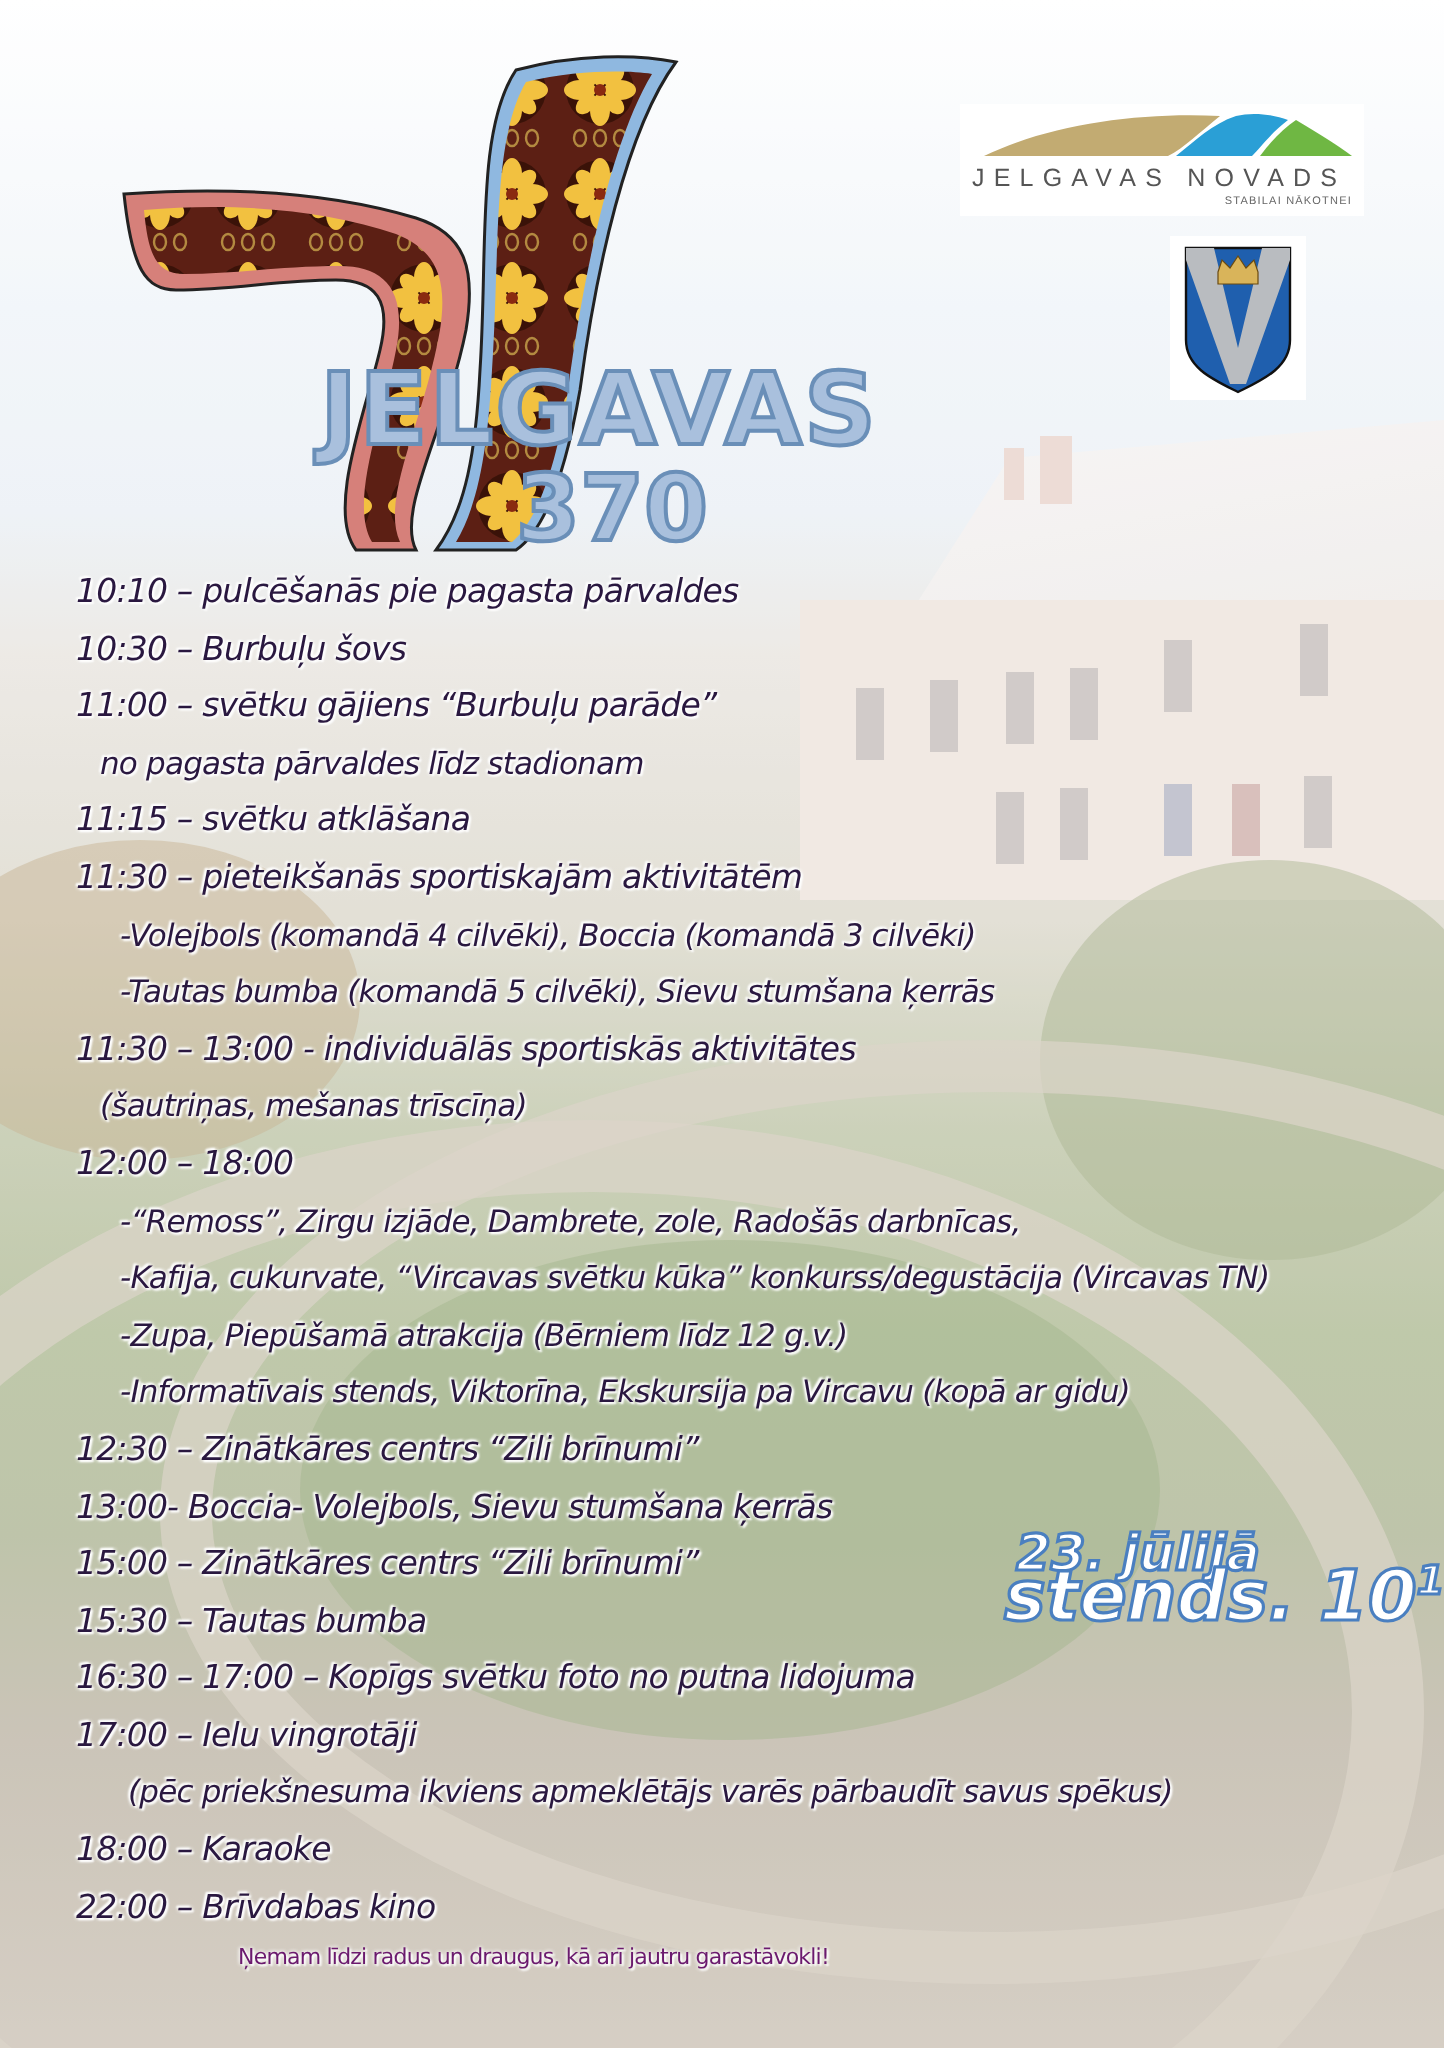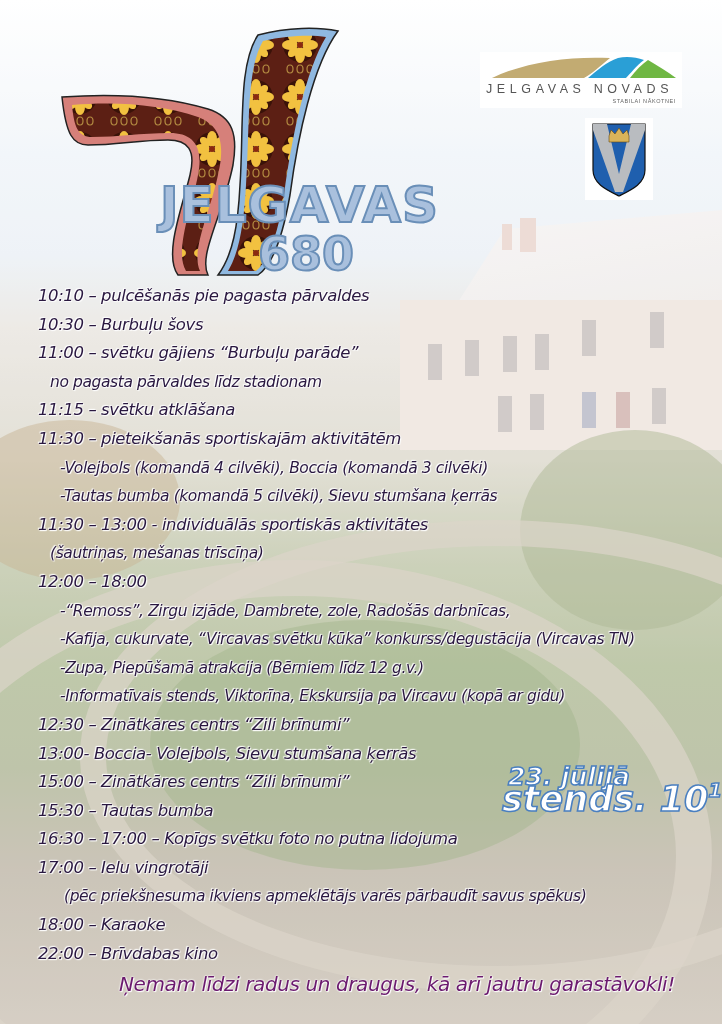--- a/index.html
+++ b/index.html
@@ -32,21 +32,21 @@
   .coat { position:absolute; left:585px; top:118px; width:68px; height:82px; background:#fff; }
 
   
   .schedule { position:absolute; left:38px; top:282px; width:690px; }
   .line { font-family:"DejaVu Sans", sans-serif; font-style:italic; font-size:16.5px; color:#2a1840;
     height:28.6px; line-height:28.6px; white-space:nowrap; letter-spacing:-0.4px;
     text-shadow: 0 0 2px #fff, 0 0 2px #fff, 1px 1px 1px #fff, -1px -1px 1px #fff; }
   .line.sub { padding-left:12px; font-size:15.5px; }
   .line.sub2 { padding-left:22px; font-size:15.5px; }
   .line.sub3 { padding-left:26px; font-size:15.5px; }
-  .closing { position:absolute; left:119px; top:972px; font-family:"DejaVu Sans", sans-serif; font-style:italic; font-size:20px;
+  .closing { position:absolute; left:119px; top:972px; font-family:"DejaVu Sans", sans-serif; font-size:11px;
     color:#6b1a6e; letter-spacing:-0.4px; white-space:nowrap;
     text-shadow: 0 0 2px #fff, 0 0 2px #fff, 1px 1px 1px #fff; }
 
   .date { position:absolute; left:508px; top:764px; font-family:"DejaVu Sans", sans-serif; font-style:italic; font-weight:bold;
     font-size:25px; color:#fff; -webkit-text-stroke:1.6px #4a7fc0; line-height:1; white-space:nowrap; }
   .time { position:absolute; left:502px; top:782px; font-family:"DejaVu Sans", sans-serif; font-style:italic; font-weight:bold;
     font-size:35px; color:#fff; -webkit-text-stroke:1.6px #4a7fc0; line-height:1; white-space:nowrap; }
   .time sup { font-size:20px; vertical-align:top; position:relative; top:-2px; }
 </style>
 </head>
@@ -102,21 +102,21 @@
       </pattern>
     </defs>
 
     <path d="M200 10 C230 2, 260 2, 280 6 C255 40, 240 110, 232 170 C225 210, 215 240, 200 250 L160 250 C175 230, 180 200, 182 160 C186 100, 180 40, 200 10 Z" fill="#8fb8e0" stroke="#222" stroke-width="1.5"></path>
     <path d="M205 16 C230 10, 255 10, 268 12 C248 45, 234 110, 226 170 C220 210, 210 236, 198 246 L170 246 C182 226, 186 196, 188 160 C192 100, 188 45, 205 16 Z" fill="url(#flw)"></path>
 
     <path d="M4 72 C60 68, 110 72, 150 84 C175 92, 180 110, 175 140 C165 190, 140 230, 150 250 L120 250 C105 230, 125 180, 132 150 C138 125, 130 115, 110 115 C80 115, 60 120, 30 120 C15 120, 8 110, 4 72 Z" fill="#d6807a" stroke="#222" stroke-width="1.5"></path>
     <path d="M14 80 C60 76, 105 80, 140 92 C160 100, 166 114, 162 140 C154 186, 132 224, 142 246 L128 246 C116 226, 134 182, 140 150 C146 120, 134 108, 112 108 C82 108, 60 112, 34 112 C20 112, 16 102, 14 80 Z" fill="url(#flw)"></path>
   </svg>
   <div class="title-word">JELGAVAS</div>
-  <div class="title-year">680</div>
+  <div class="title-year">370</div>
 
   <div class="jn-logo">
     <svg width="202" height="30" viewBox="0 0 202 30" style="position:absolute;left:0;top:0;">
       <path d="M12 26 C45 10, 90 4, 130 6 C120 14, 112 22, 104 26 Z" fill="#c2ab72"></path>
       <path d="M108 26 C118 18, 126 10, 138 6 C146 4, 156 5, 164 8 C156 14, 150 22, 146 26 Z" fill="#2a9fd6"></path>
       <path d="M150 26 C156 18, 162 12, 168 8 C178 14, 188 20, 196 26 Z" fill="#6fb743"></path>
     </svg>
     <div class="jn-name">JELGAVAS NOVADS</div>
     <div class="jn-tag">STABILAI NĀKOTNEI</div>
   </div>

